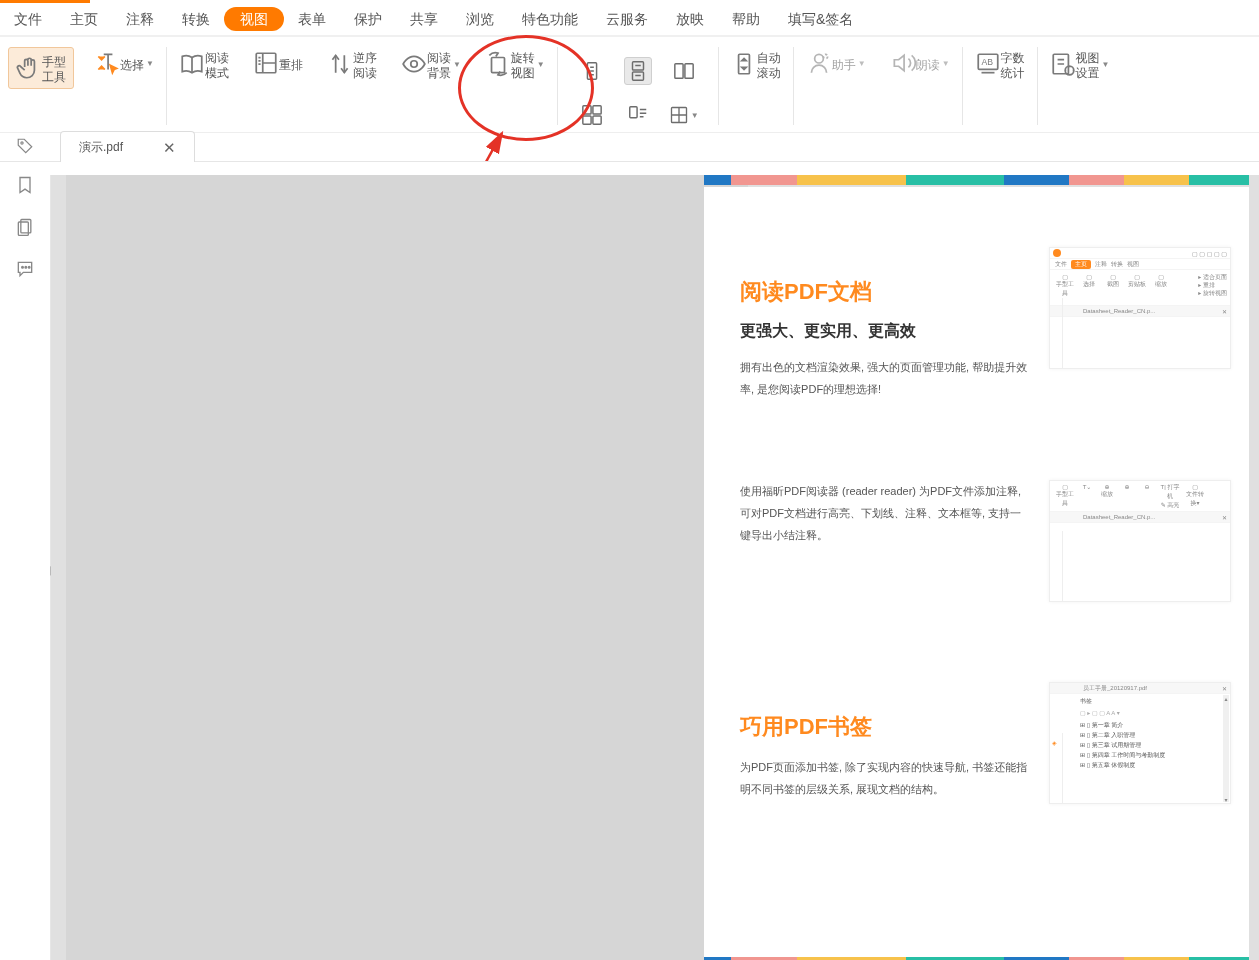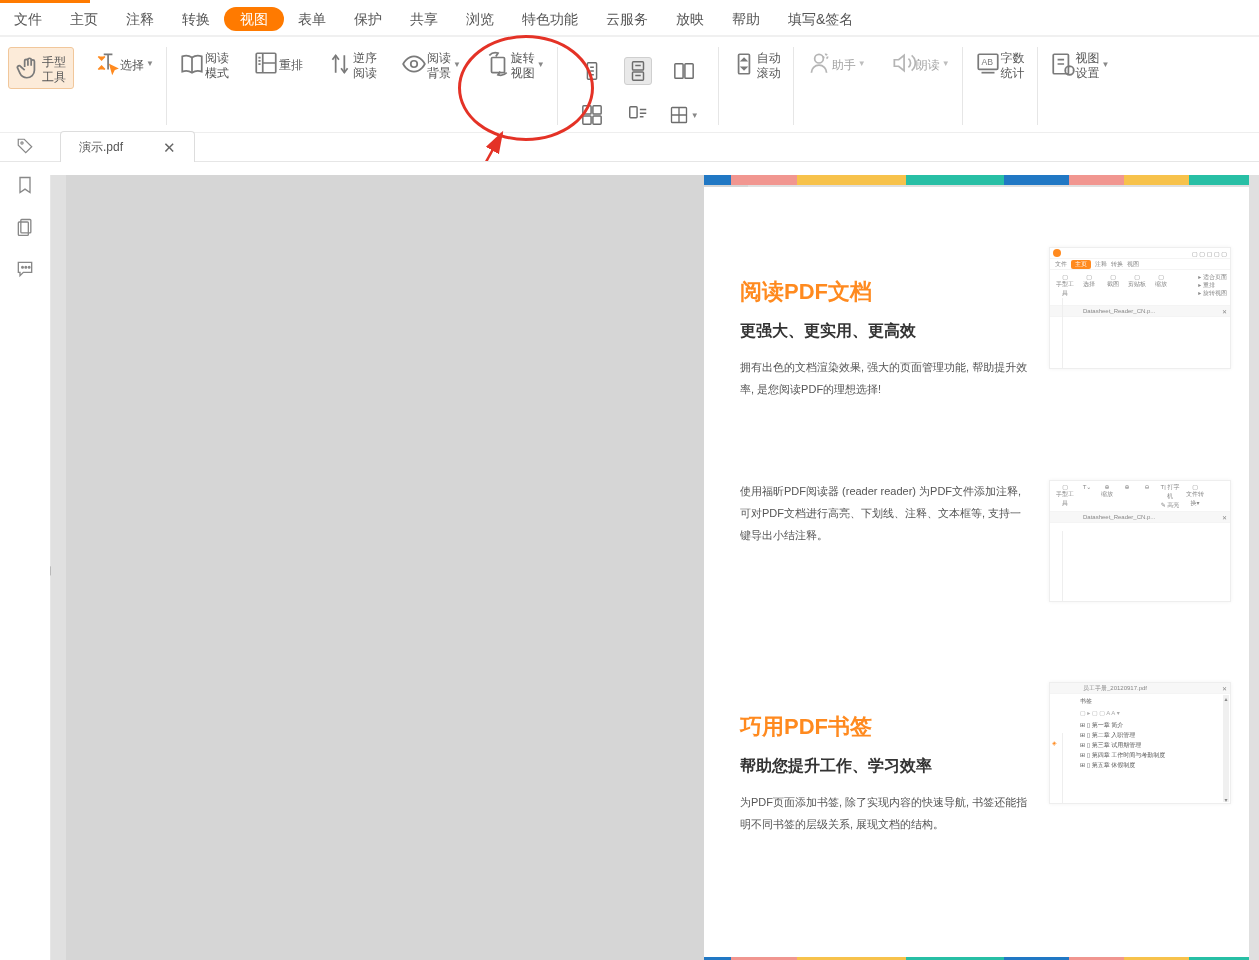--- a/index.html
+++ b/index.html
@@ -388,21 +388,20 @@
             <div class="trow" style="background:#f7f7f7">
               <span style="margin-left:30px">Datasheet_Reader_CN.p...</span>
               <span style="margin-left:auto">✕</span>
             </div>
             <div class="leftmini"></div>
           </div>
         </div>
         <div class="block">
           <div class="txt">
             <h2>巧用PDF书签</h2>
-            <h3>帮助您提升工作、学习效率</h3>
             <p>为PDF页面添加书签, 除了实现内容的快速导航, 书签还能指明不同书签的层级关系, 展现文档的结构。</p>
           </div>
           <div class="thumb">
             <div class="trow" style="background:#f7f7f7">
               <span style="margin-left:30px">员工手册_20120917.pdf</span>
               <span style="margin-left:auto">✕</span>
             </div>
             <div style="padding:3px 4px 2px 30px;font-size:6px;color:#666">书签</div>
             <div style="padding:1px 4px 2px 30px;font-size:6px;color:#aaa">▢ ▸ ▢ ▢ A A ▾</div>
             <div style="padding:2px 2px 2px 30px">

